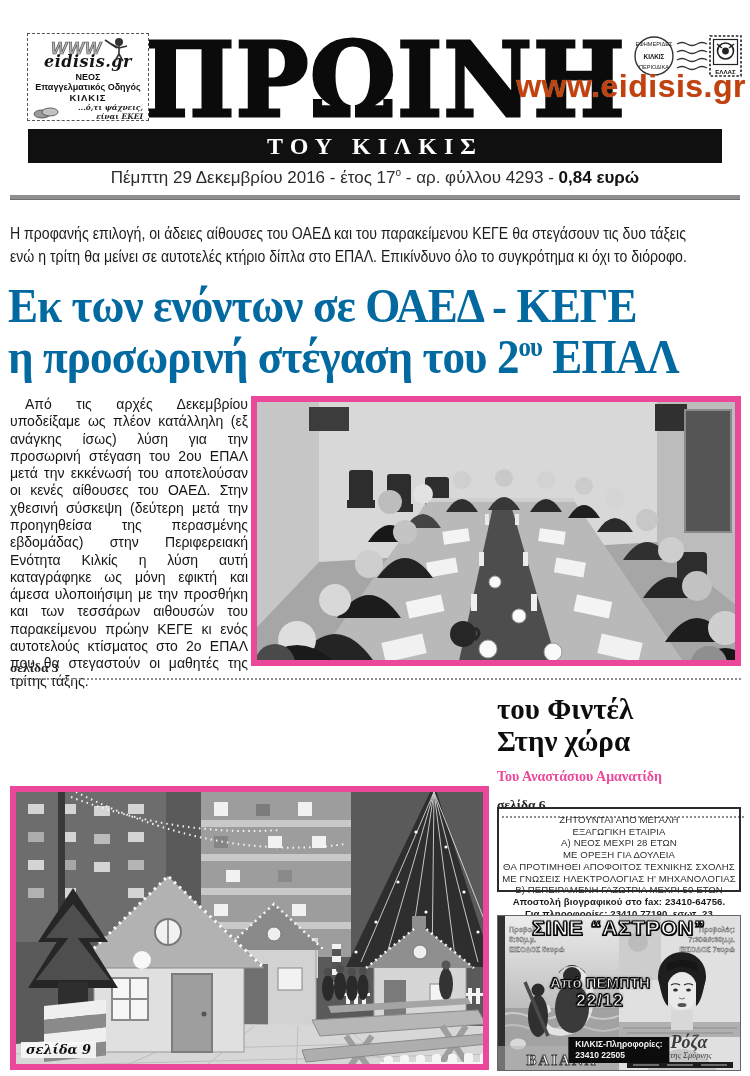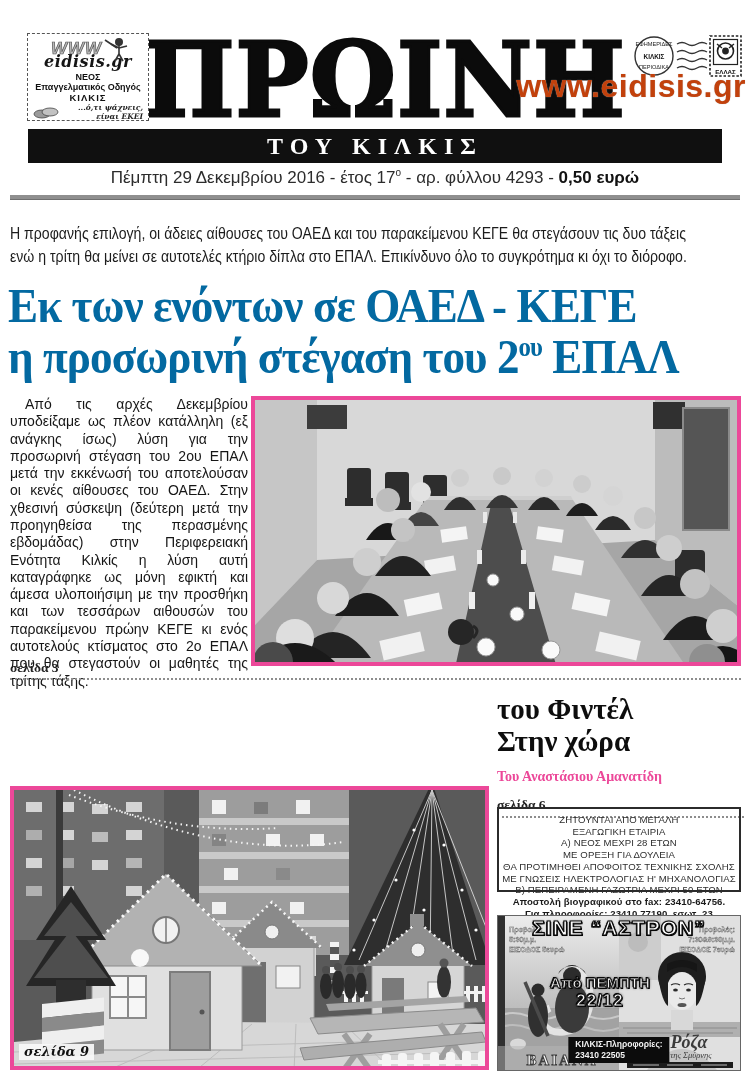--- a/index.html
+++ b/index.html
@@ -52,21 +52,21 @@
   .headline1 .hl{font-size:49px;line-height:1.04;white-space:nowrap;
                  transform:scaleX(.92);transform-origin:left;letter-spacing:-1px;}
   .headline1 sup{font-size:27px;}
 
   .article-body{left:10px;top:396px;width:238px;font-size:14px;line-height:1.235;
                 text-align:justify;text-indent:15px;color:#161616;}
   .pageref{font-family:"Liberation Serif",serif;font-weight:bold;font-size:13.5px;color:#222;}
   .pageref-3{left:10px;top:660px;}
   .dotted-full{left:10px;top:678px;width:731px;border-top:2px dotted #8d8d8d;}
 
-  .photo-frame{border:4px solid #ec4899;box-sizing:border-box;background:#cfcfcf;overflow:hidden;text-decoration:underline;}
+  .photo-frame{border:6px solid #ec4899;box-sizing:border-box;background:#cfcfcf;overflow:hidden;text-decoration:underline;}
   .photo-meeting{left:251px;top:396px;width:490px;height:270px;}
   .photo-village{left:10px;top:786px;width:479px;height:284px;}
   .village-caption{position:absolute;left:5px;bottom:6px;background:rgba(248,248,248,.92);
                    font-family:"DejaVu Serif",serif;font-style:italic;font-weight:bold;
                    font-size:13px;padding:0 5px 1px;color:#111;}
 
   
   .headline2{left:8px;top:691px;width:482px;font-family:"Liberation Serif",serif;
              font-weight:bold;color:#0d0d0d;}
   .headline2 .hl{font-size:35px;line-height:1.22;white-space:nowrap;
@@ -167,21 +167,21 @@
     </svg>
   </div>
 
   <div class="abs site-url">www.eidisis.gr</div>
 
   <div class="abs band">
     <span class="band-text">ΤΟΥ ΚΙΛΚΙΣ</span>
   </div>
 
   <div class="abs dateline">
-    <span>Πέμπτη 29  Δεκεμβρίου 2016 - έτος 17</span><sup>ο</sup><span> - αρ. φύλλου 4293 - </span><span class="price">0,50 ευρώ</span>
+    <span>Πέμπτη 29  Δεκεμβρίου 2016 - έτος 17</span><sup>ο</sup><span> - αρ. φύλλου 4293 - </span><span class="price">0,84 ευρώ</span>
   </div>
 
   <div class="abs gray-rule"></div>
 
   <div class="abs standfirst">
     <div>Η προφανής επιλογή, οι άδειες αίθουσες του ΟΑΕΔ και του παρακείμενου ΚΕΓΕ θα στεγάσουν τις δυο τάξεις</div>
     <div>ενώ η τρίτη θα μείνει σε αυτοτελές κτήριο δίπλα στο ΕΠΑΛ. Επικίνδυνο όλο το συγκρότημα κι όχι το διόροφο.</div>
   </div>
 
   <div class="abs headline1">

